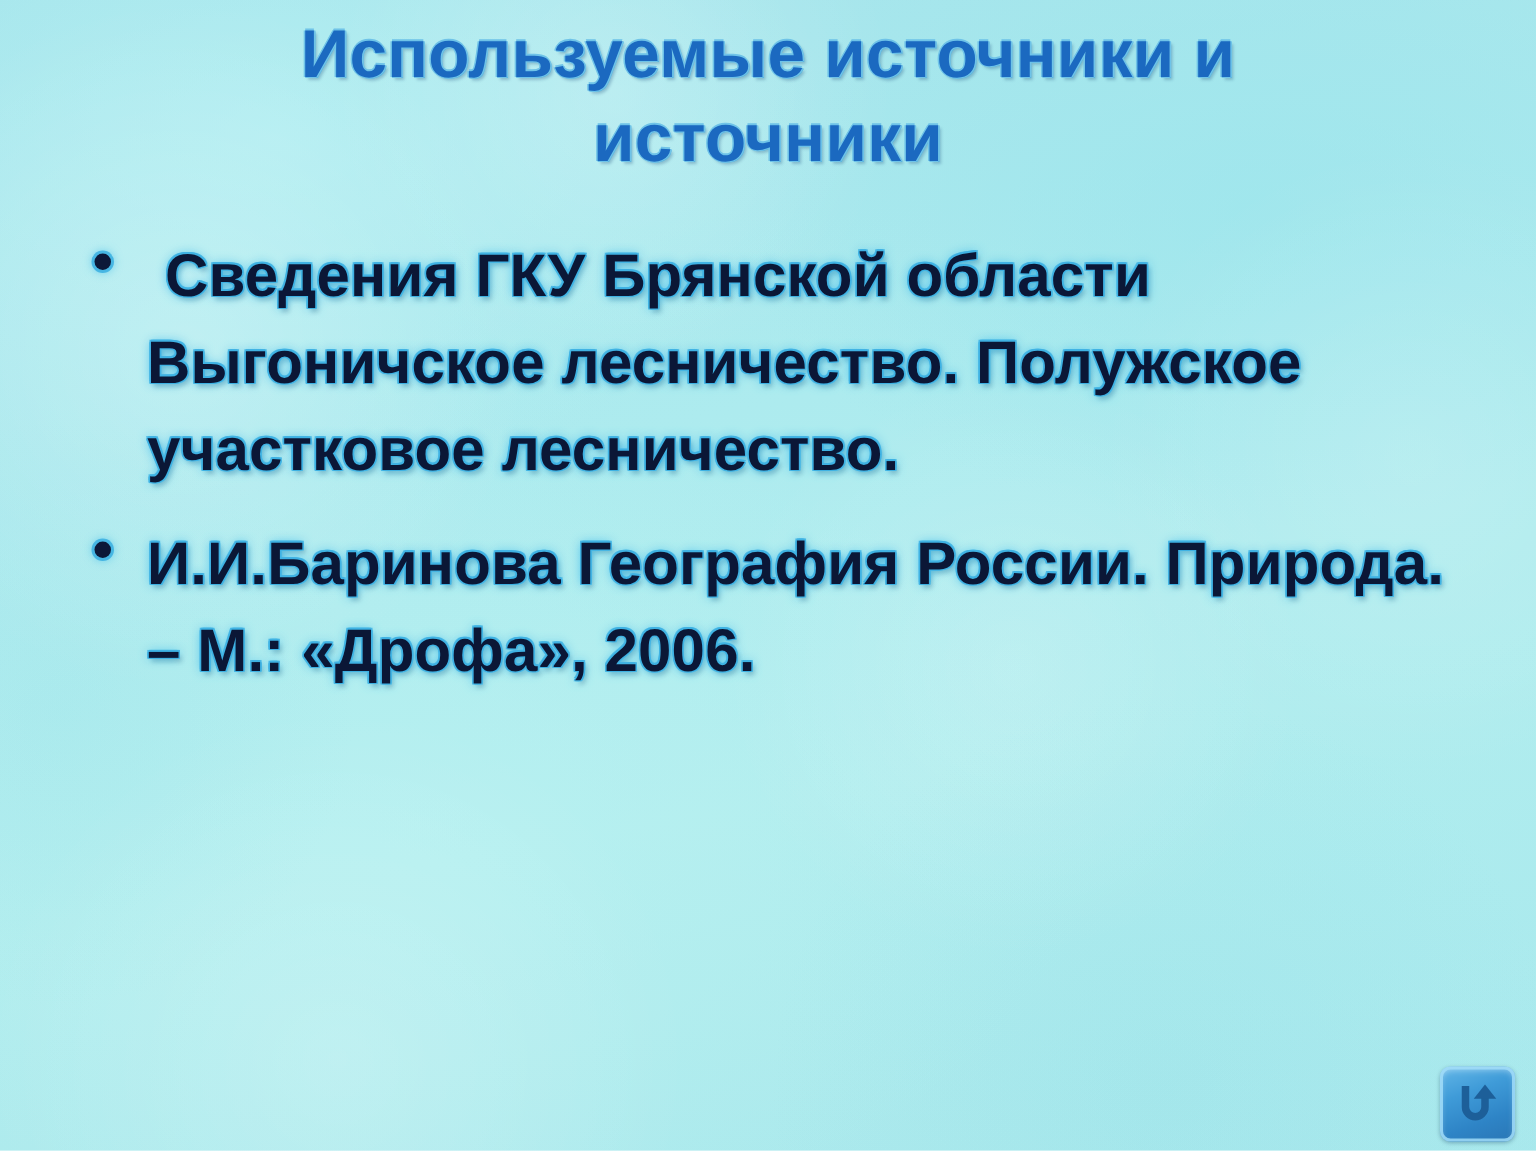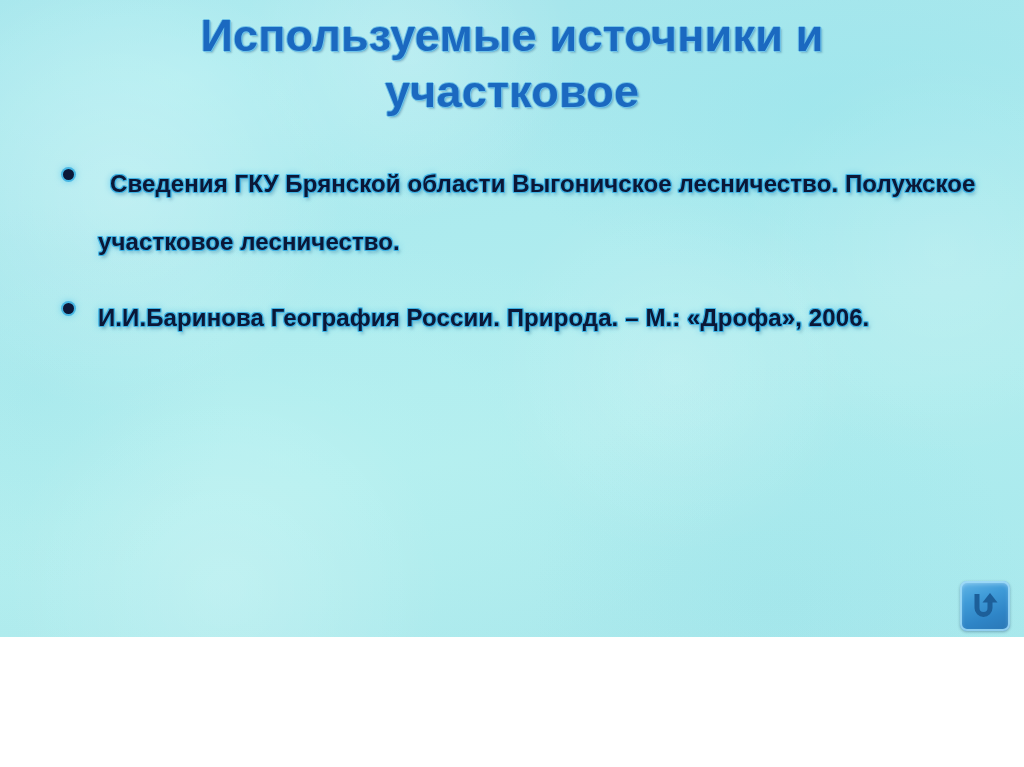--- a/index.html
+++ b/index.html
@@ -5,21 +5,21 @@
 <style>
   html, body {
     margin: 0;
     padding: 0;
     background: #ffffff;
   }
 
   .slide {
     position: relative;
     width: 1024px;
-    height: 637px;
+    height: 767px;
     overflow: hidden;
     font-family: "Liberation Sans", "DejaVu Sans", sans-serif;
     background-color: #a5e6ec;
     background-image:
       radial-gradient(ellipse 60% 50% at 18% 12%, rgba(190,245,246,0.55) 0%, rgba(190,245,246,0) 60%),
       radial-gradient(ellipse 55% 45% at 82% 18%, rgba(150,228,236,0.50) 0%, rgba(150,228,236,0) 62%),
       radial-gradient(ellipse 70% 55% at 28% 72%, rgba(186,243,242,0.55) 0%, rgba(186,243,242,0) 65%),
       radial-gradient(ellipse 62% 48% at 88% 78%, rgba(168,235,239,0.45) 0%, rgba(168,235,239,0) 66%),
       radial-gradient(ellipse 48% 40% at 52% 45%, rgba(176,238,240,0.38) 0%, rgba(176,238,240,0) 70%),
       linear-gradient(170deg, #a4e4eb 0%, #aceaee 38%, #b2edee 66%, #a9e8ec 100%);
@@ -87,21 +87,21 @@
     width: 11px;
     height: 11px;
     border-radius: 50%;
     background: #0c1838;
     box-shadow:
       0 0 0 2px rgba(58,175,224,0.85),
       0 0 6px 2px rgba(70,190,235,0.6);
   }
   .bullet-text {
     display: block;
-    font-size: 24px;
+    font-size: 40px;
     font-weight: bold;
     line-height: 58px;
     color: #0b1736;
     letter-spacing: 0.1px;
     text-shadow:
        1px 0 0 #3fb2e3,
       -1px 0 0 #3fb2e3,
        0 1px 0 #3fb2e3,
        0 -1px 0 #3fb2e3,
        1px 1px 0 #4ab9e6,
@@ -133,21 +133,21 @@
   }
   .return-icon svg { display: block; }
 </style>
 </head>
 <body>
 
 <div class="slide">
 
   <div class="title-block">
     <span class="title-line">Используемые источники и</span>
-    <span class="title-line">участковое</span>
+    <span class="title-line">источники</span>
   </div>
 
   <div class="bullets">
 
     <div class="bullet-item first">
       <span class="bullet-marker"></span>
       <span class="bullet-text"> Сведения ГКУ Брянской области Выгоничское лесничество. Полужское участковое  лесничество.</span>
     </div>
 
 

